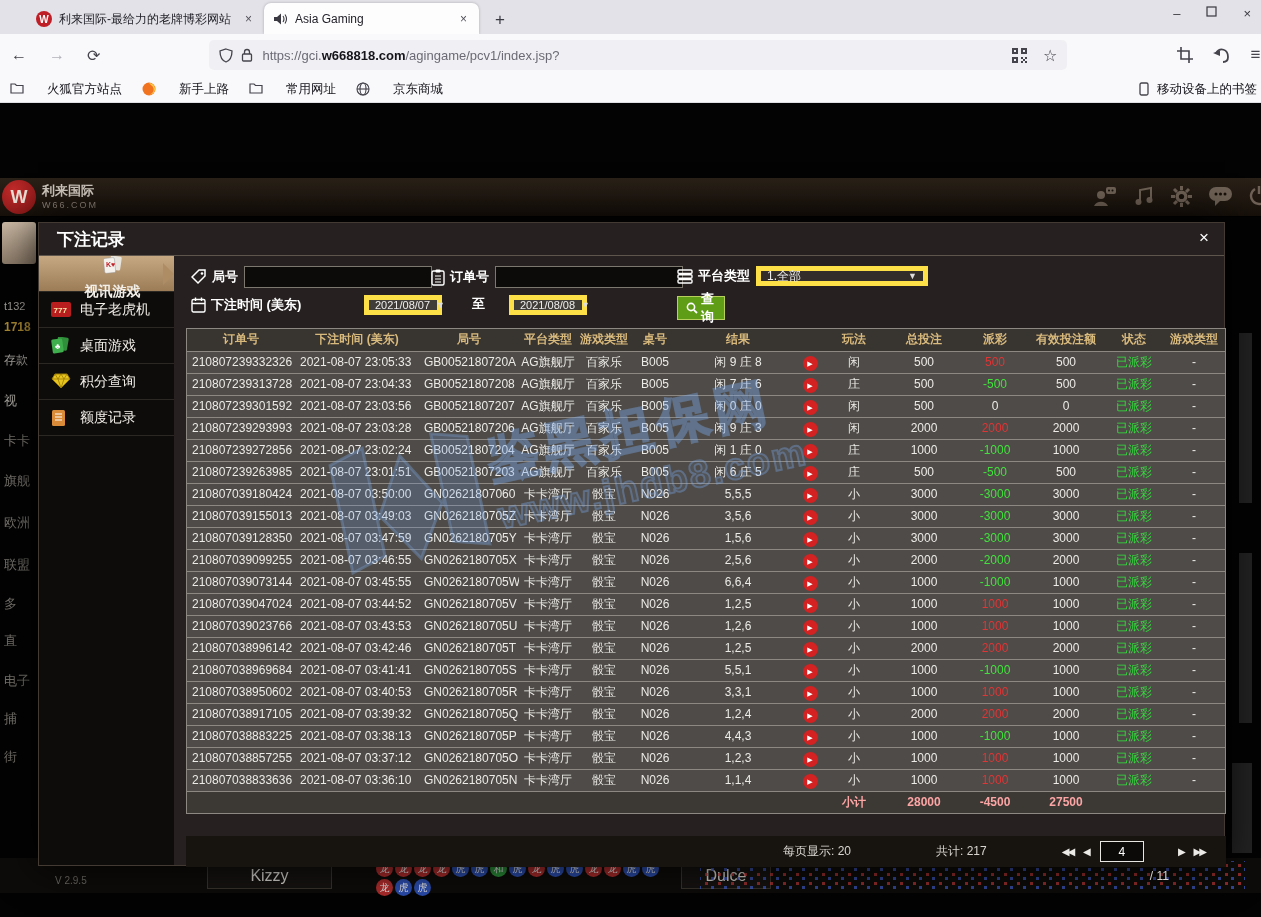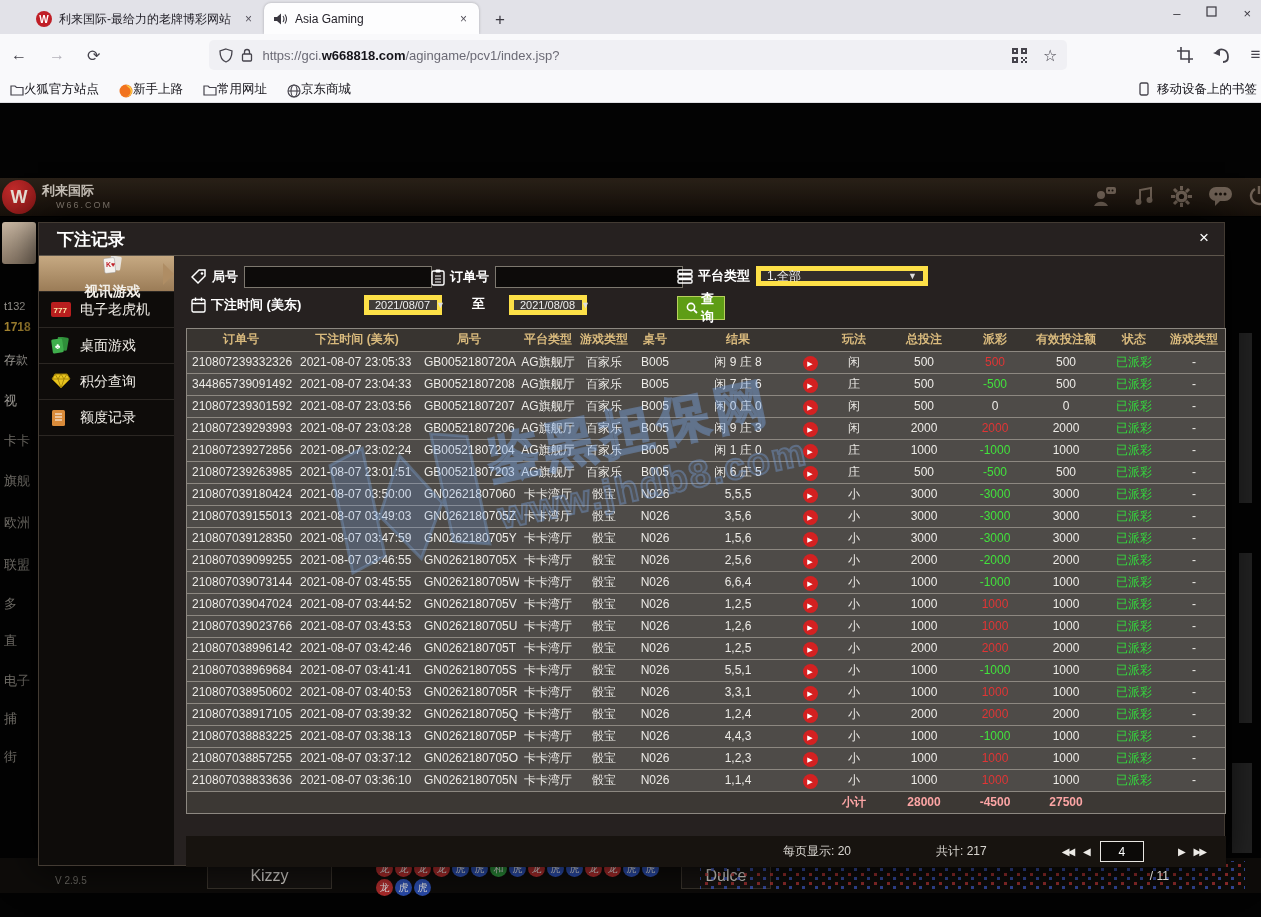--- a/index.html
+++ b/index.html
@@ -22,33 +22,33 @@
   .navbtn.dim{color:#b3b1ba;}
   .urlbar{width:858px;height:30px;margin-left:98px;background:#f0f0f4;border-radius:5px;display:flex;align-items:center;
           padding:0 10px;box-sizing:border-box;font-size:13px;}
   .urlbar svg{flex:none;}
   .urltext{margin-left:9px;color:#6b6a75;white-space:nowrap;}
   .urltext b{color:#15141a;font-weight:bold;}
   .urlbar .spacer{flex:1;}
   .actionicons{display:flex;align-items:center;gap:20px;margin-left:110px;color:#45434c;}
   .bookmarksbar{position:absolute;left:0;top:76px;width:1261px;height:27px;background:#f9f9fb;display:flex;align-items:center;
                 font-size:12.5px;color:#15141a;border-bottom:1px solid #e0e0e4;box-sizing:border-box;}
-  .bm{display:flex;align-items:flex-end;gap:0;padding:0 10px;}
+  .bm{display:flex;align-items:center;gap:23px;padding:0 10px;}
   .bm-right{position:absolute;right:-6px;display:flex;align-items:center;gap:4px;white-space:nowrap;}
   .ficon{width:14px;height:14px;flex:none;}
 
   
   .page{position:absolute;left:0;top:103px;width:1261px;height:814px;background:#030303;overflow:hidden;}
   .siteheader{position:absolute;left:0;top:75px;width:1261px;height:38px;
               background:linear-gradient(#2a2118,#17100a);border-bottom:1px solid #000;}
   .logo{position:absolute;left:2px;top:2px;width:34px;height:34px;border-radius:50%;background:radial-gradient(circle at 35% 30%,#c22b2b,#7e1414);
         color:#e8e0d6;font-size:18px;font-weight:bold;display:flex;align-items:center;justify-content:center;}
   .brand{position:absolute;left:42px;top:4px;}
   .brand .l1{font-size:13px;color:#cfc8bf;font-weight:bold;}
-  .brand .l2{font-size:9px;color:#8d8378;letter-spacing:2px;margin-left:14px;}
+  .brand .l2{font-size:9px;color:#8d8378;letter-spacing:2px;}
   .hdricons{position:absolute;right:-8px;top:8px;display:flex;gap:17px;color:#6f6155;}
   .leftstrip{position:absolute;left:0;top:113px;width:38px;bottom:0;overflow:hidden;color:#8c8880;font-size:13px;}
   .leftstrip .itm{position:absolute;left:4px;white-space:nowrap;opacity:.85;}
   .avatarbg{position:absolute;left:2px;top:6px;width:34px;height:42px;background:linear-gradient(#cbb9a4,#8d7c6a);border-radius:3px;}
   .goldtxt{color:#caa33c;}
   .bstrip{position:absolute;left:0;top:755px;width:1261px;height:35px;background:#0e0c0a;}
   .dealerbox{position:absolute;top:4px;height:27px;background:#161311;border:1px solid #39332c;color:#d8d5d0;
              font-size:16px;display:flex;align-items:center;justify-content:center;box-sizing:border-box;}
   .beads{position:absolute;left:376px;top:2px;width:292px;display:flex;flex-wrap:wrap;gap:2px;opacity:.9;}
   .bead{width:17px;height:17px;border-radius:50%;color:#fff;font-size:10px;display:flex;align-items:center;justify-content:center;flex:none;}
@@ -499,21 +499,21 @@
             <div class="td ">闲 9 庄 8</div>
             <div class="td "><span class="playbtn">▶</span></div>
             <div class="td ">闲</div>
             <div class="td ">500</div>
             <div class="td pos">500</div>
             <div class="td ">500</div>
             <div class="td stat">已派彩</div>
             <div class="td ">-</div>
           </div>
           <div class="tr">
-            <div class="td l">344865739091492</div>
+            <div class="td l">210807239313728</div>
             <div class="td l">2021-08-07 23:04:33</div>
             <div class="td l">GB00521807208</div>
             <div class="td ">AG旗舰厅</div>
             <div class="td ">百家乐</div>
             <div class="td ">B005</div>
             <div class="td ">闲 7 庄 6</div>
             <div class="td "><span class="playbtn">▶</span></div>
             <div class="td ">庄</div>
             <div class="td ">500</div>
             <div class="td neg">-500</div>

